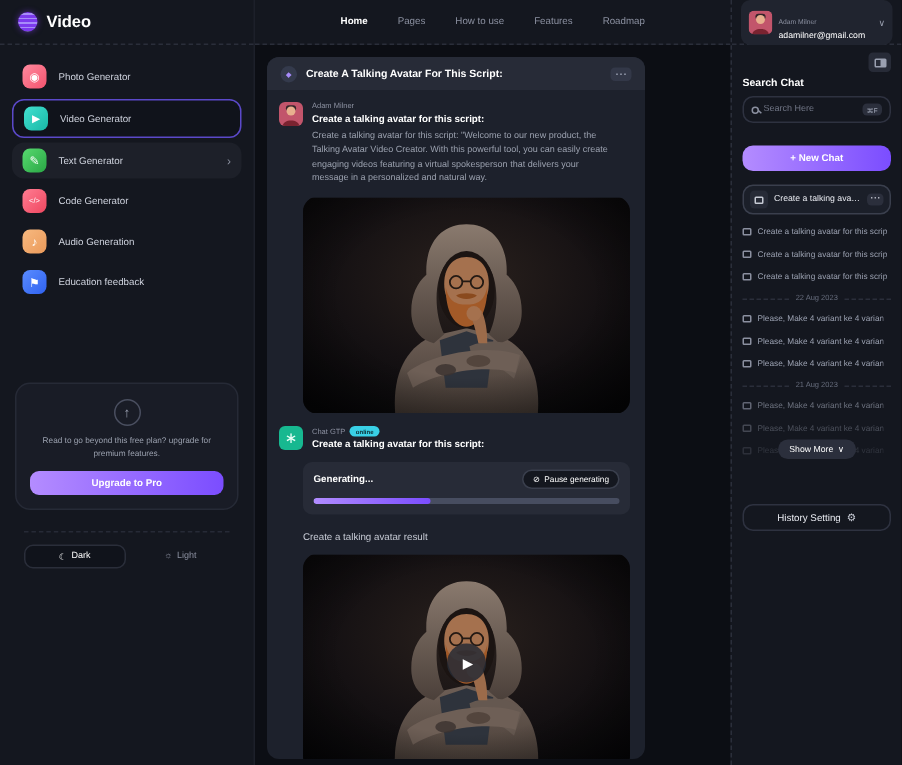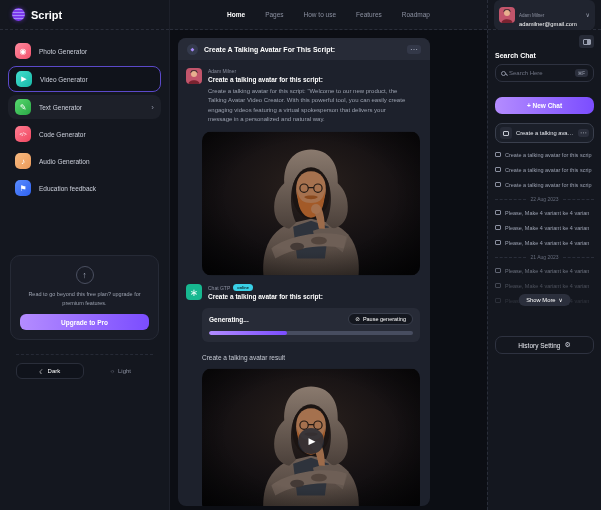--- a/index.html
+++ b/index.html
@@ -150,21 +150,21 @@
       <path d="M2.5,16 C2.5,11 13.5,11 13.5,16 Z" fill="#7a2330"></path>
     </symbol>
   </defs>
 </svg>
 
 <div class="layout">
 
   <aside class="left">
     <div class="logo-row">
       <span class="logo-ball"></span>
-      <span class="logo-text">Script</span>
+      <span class="logo-text">Video</span>
     </div>
     <div class="side-items">
       <div class="side-item">
         <span class="ico photo">◉</span>
         <span>Photo Generator</span>
       </div>
       <div class="side-item active">
         <span class="ico video">▶</span>
         <span>Video Generator</span>
       </div>

